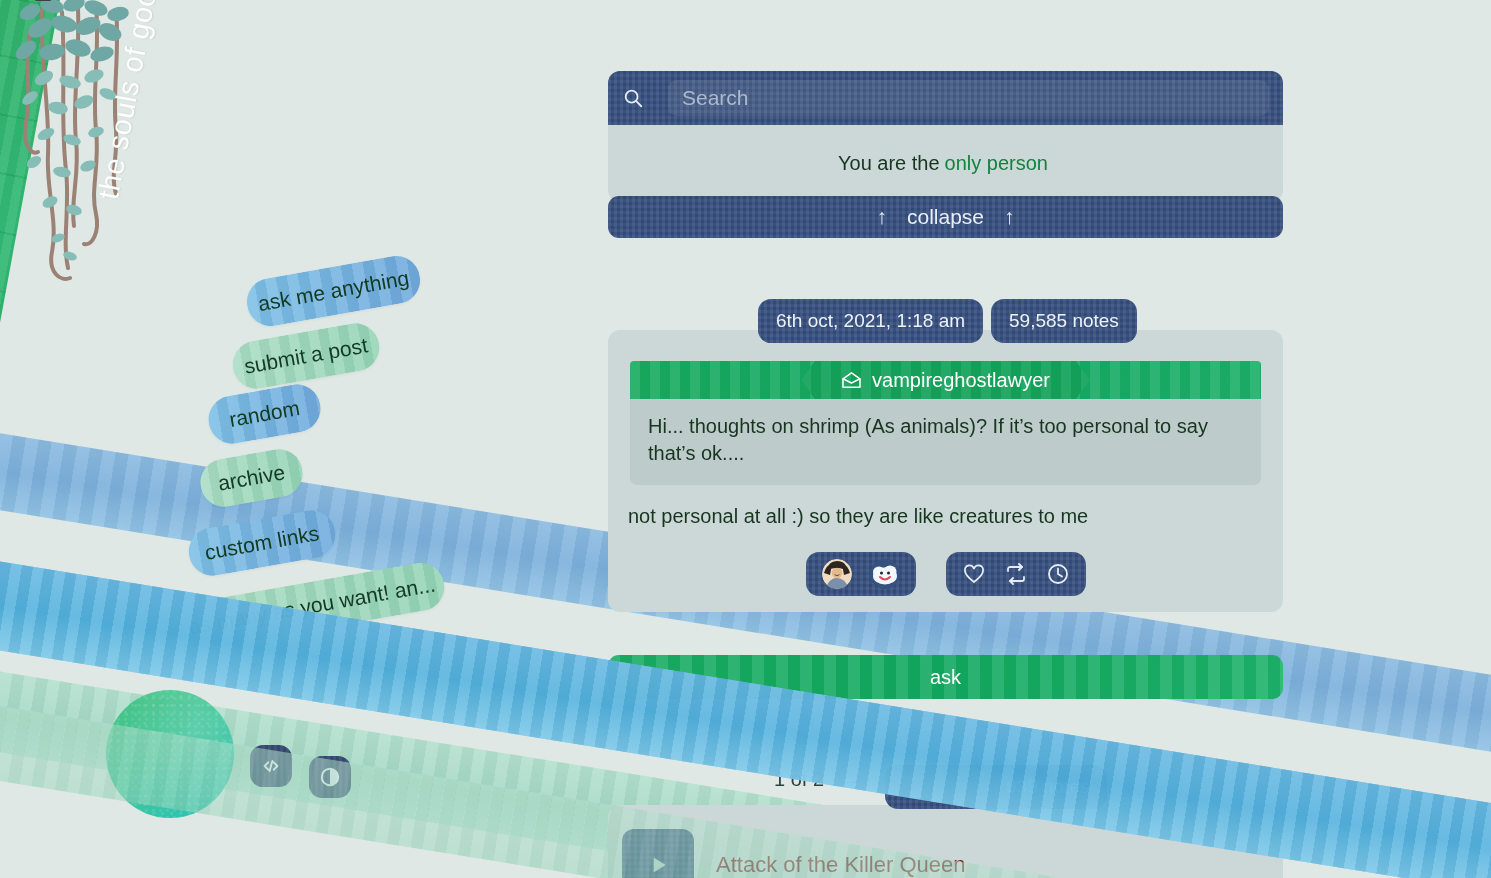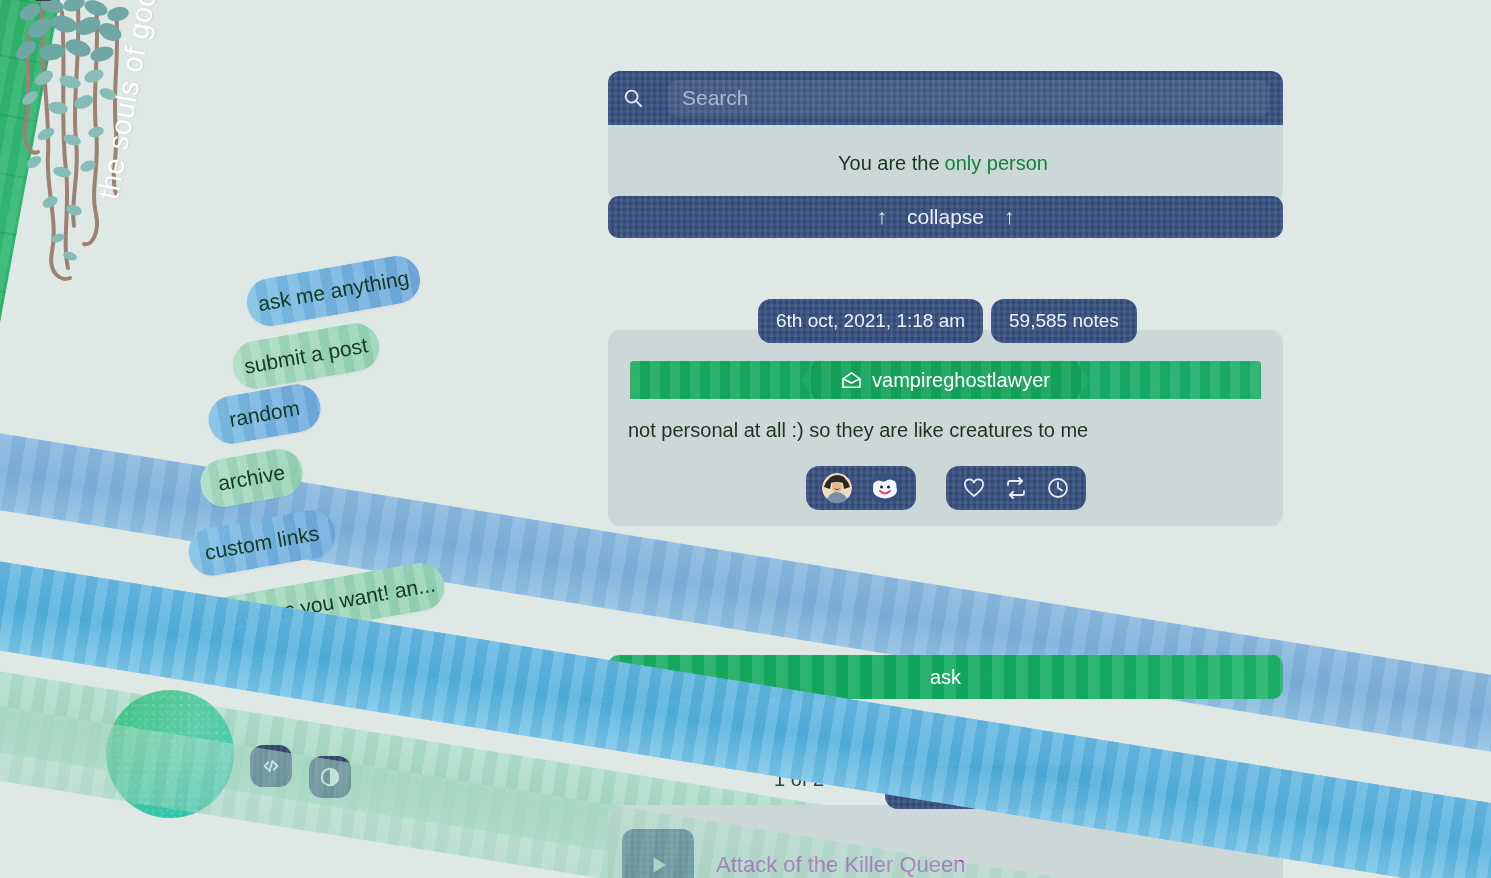--- a/index.html
+++ b/index.html
@@ -296,21 +296,21 @@
   }
   .audio-row {
     display: flex; align-items: center; gap: 22px;
     padding: 24px 20px 0 14px;
   }
   .audio-thumb {
     width: 72px; height: 72px; border-radius: 12px;
     display: flex; align-items: center; justify-content: center;
     flex: none;
   }
-  .audio-title { font-size: 22px; color: #a21caf; }
+  .audio-title { font-size: 22px; color: #7f1d1d; }
   svg { display: block; }
 </style>
 </head>
 <body>
 
 <div id="stage">
 
   <div class="deco stripe-mint2"></div>
   <div class="deco stripe-blue-1"></div>
   <div class="deco stripe-mint"></div>
@@ -449,20 +449,21 @@
         <div class="hex">
           <span>
             <svg width="21" height="17" viewBox="0 0 24 20" fill="none" stroke="#ffffff" stroke-width="1.8" stroke-linejoin="round">
               <path d="M2 8 L2 18 L22 18 L22 8"></path>
               <path d="M2 8 L12 1 L22 8 L12 13 Z"></path>
             </svg>
           </span>
           <span>vampireghostlawyer</span>
         </div>
       </div>
+      <div class="ask-body">Hi... thoughts on shrimp (As animals)? If it’s too personal to say that’s ok....</div>
 
       <div class="answer-body">not personal at all :) so they are like creatures to me</div>
 
       <div class="action-row">
         <div class="action-group navy">
           <span class="avatar">
             <svg width="30" height="30" viewBox="0 0 30 30">
               <circle cx="15" cy="15" r="15" fill="#f0dcc0"></circle>
               <path d="M3 30 Q8 18 15 19 Q23 19 27 30 Z" fill="#7a8fa8"></path>
               <path d="M5 12 Q6 2 15 2 Q25 2 25 13 Q22 9 15 9 Q8 9 5 12Z" fill="#2e2721"></path>

